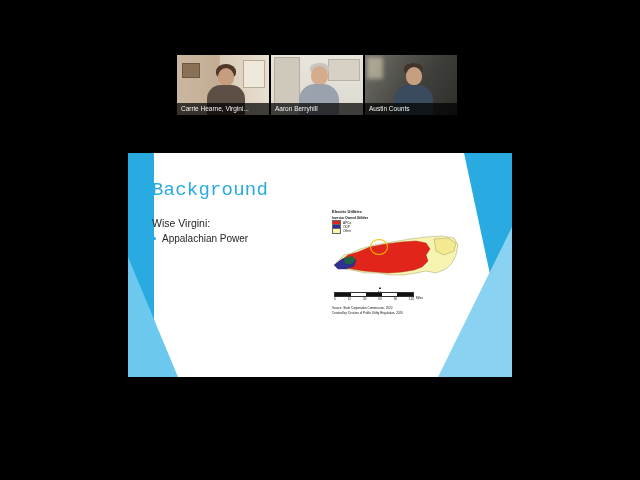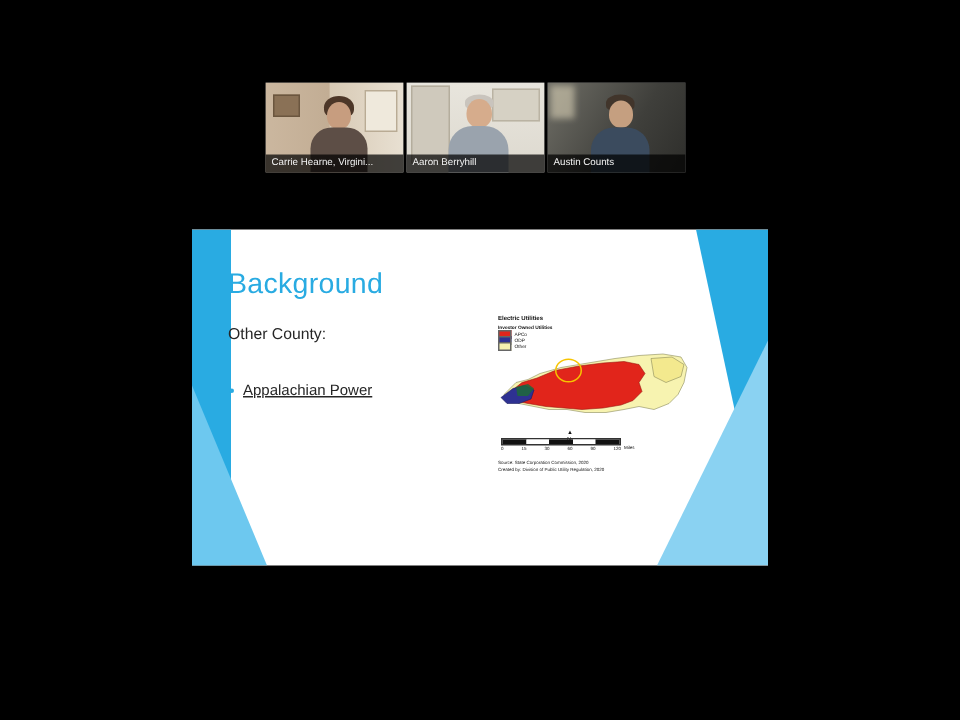--- a/index.html
+++ b/index.html
@@ -147,34 +147,33 @@
   }
   .slide-deco-right2 {
     position: absolute; right: 0; bottom: 0; width: 0; height: 0;
     border-right: 74px solid #8ad2f2;
     border-top: 150px solid transparent;
   }
   .slide-title {
     position: absolute; left: 24px; top: 26px;
     color: #29abe2;
     font-size: 19px;
-    font-family: Liberation Sans, sans-serif;
+    font-family: Liberation Mono, monospace;
     letter-spacing: 0.2px;
   }
   .slide-body {
     position: absolute; left: 24px; top: 63px; width: 160px;
     color: #262626;
     font-size: 10.5px;
     line-height: 14px;
   }
   .bullet-list {
     list-style: none;
-    margin: 24px 0 0 0;
+    margin: 2px 0 0 0;
     padding: 0;
-    text-decoration: underline;
   }
   .bullet-list li {
     position: relative;
     padding-left: 10px;
     margin-bottom: 4px;
     font-size: 10px;
     line-height: 13px;
   }
   .bullet-list li::before {
     content: "";
@@ -300,21 +299,21 @@
   <div class="slide">
 
     <div class="slide-deco-left"></div>
     <div class="slide-deco-left2"></div>
     <div class="slide-deco-right"></div>
     <div class="slide-deco-right2"></div>
 
     <div class="slide-title">Background</div>
 
     <div class="slide-body">
-      <div>Other County:</div>
+      <div>Wise Virgini:</div>
       <ul class="bullet-list">
         <li>Appalachian Power</li>
       </ul>
     </div>
 
     <div class="map-fig">
       <div class="map-title">Electric Utilities</div>
       <div class="map-legend-title">Investor Owned Utilities</div>
 
       <div class="legend-row" style="top:11px;">

